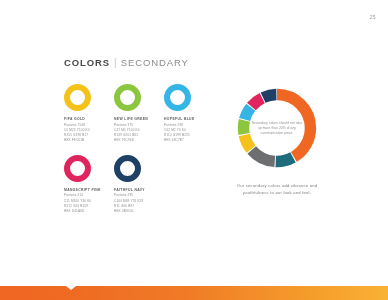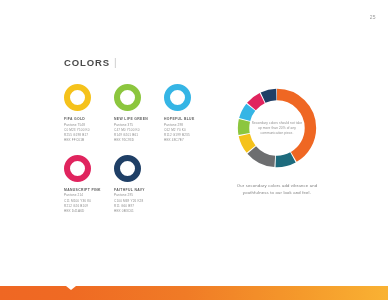--- a/index.html
+++ b/index.html
@@ -96,20 +96,21 @@
 </head>
 <body>
 
 <div class="slide">
 
   <div class="page-num">25</div>
 
   <div class="header">
     <span class="h-strong">COLORS</span>
     <span class="h-div">|</span>
+    <span class="h-light">SECONDARY</span>
   </div>
 
   <div class="swatch-grid">
 
     <div class="swatch">
       <div class="ring" style="border-color:#f5c21b"></div>
       <div class="sw-name">FIFA GOLD</div>
       <div class="sw-lines">
         <div class="sw-line">Pantone 7548</div>
         <div class="sw-line">C0 M23 Y100 K0</div>

